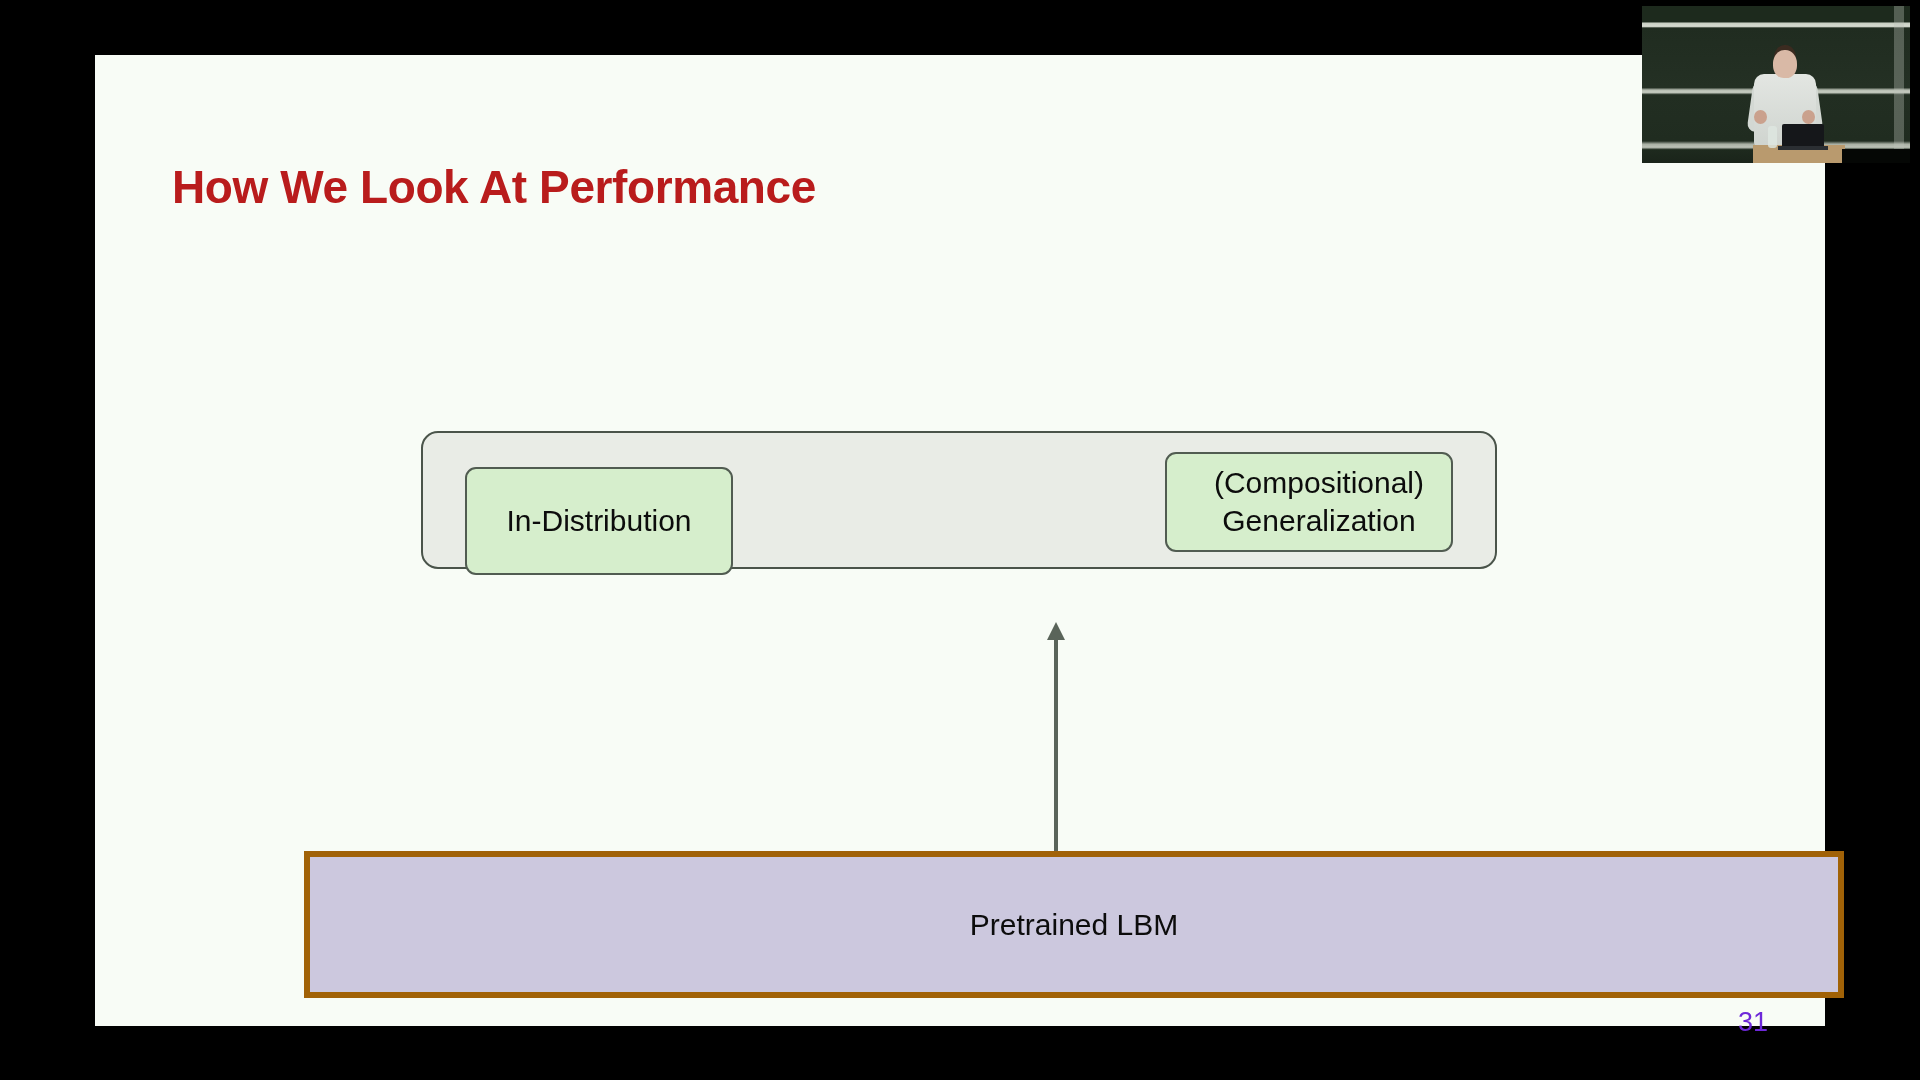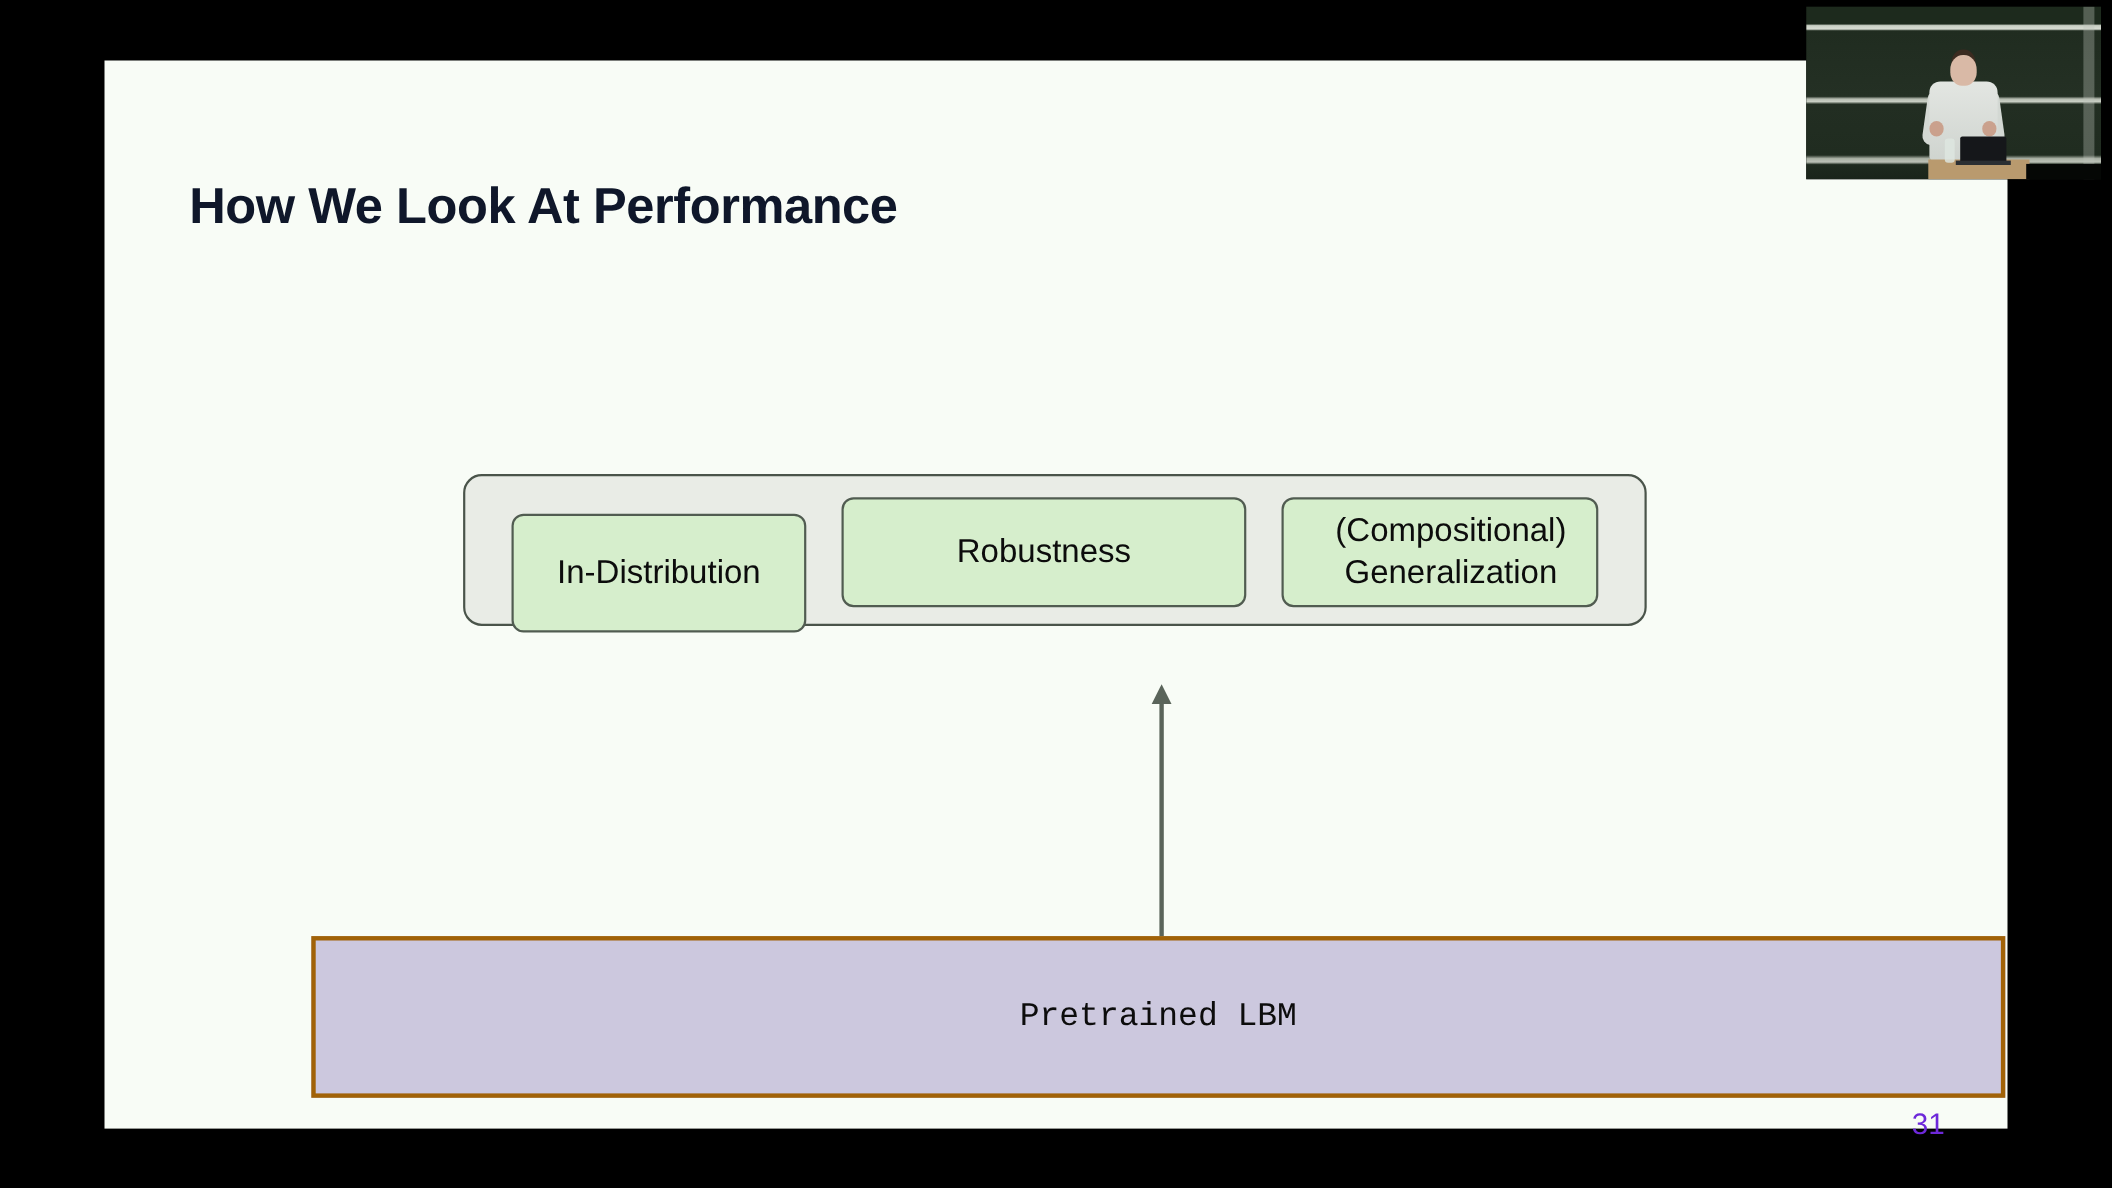--- a/index.html
+++ b/index.html
@@ -30,21 +30,21 @@
     height: 971px;
     background: #f8fcf6;
   }
 
   #slide-title {
     position: absolute;
     left: 77px;
     top: 105px;
     font-size: 46px;
     font-weight: bold;
-    color: #0f172a;
+    color: #b91c1c;
     letter-spacing: -0.4px;
     font-family: "Liberation Sans", sans-serif;
     white-space: nowrap;
   }
 
   
   #eval-container {
     position: absolute;
     left: 326px;
     top: 376px;
@@ -84,33 +84,33 @@
     position: absolute;
     left: 951px;
     top: 566px;
     width: 20px;
     height: 232px;
   }
 
   
   #pretrained-bar {
     position: absolute;
-    left: 188px;
+    left: 209px;
     top: 796px;
     width: 1540px;
     height: 147px;
     background: #ccc8de;
-    border: 4px solid #a16207;
+    border: 6px solid #a16207;
     box-sizing: border-box;
     display: flex;
     align-items: center;
     justify-content: center;
     color: #0c0c0c;
     font-size: 30px;
-    font-family: Liberation Mono, monospace;
+    font-family: Liberation Sans, sans-serif;
   }
 
   
   #page-number {
     position: absolute;
     right: 57px;
     top: 952px;
     font-size: 27px;
     color: #6d28d9;
     font-family: "Liberation Sans", sans-serif;
@@ -265,25 +265,20 @@
     <div id="slide-title">How We Look At Performance</div>
 
     <div id="eval-container">
 
       <div class="eval-box" id="eval-box-0">
         <span class="lines">
           <span>In-Distribution</span>
         </span>
       </div>
 
-      <div class="eval-box" id="eval-box-1">
-        <span class="lines">
-          <span>Robustness</span>
-        </span>
-      </div>
 
       <div class="eval-box" id="eval-box-2">
         <span class="lines">
           <span>(Compositional)</span>
           <span>Generalization</span>
         </span>
       </div>
 
     </div>
 

